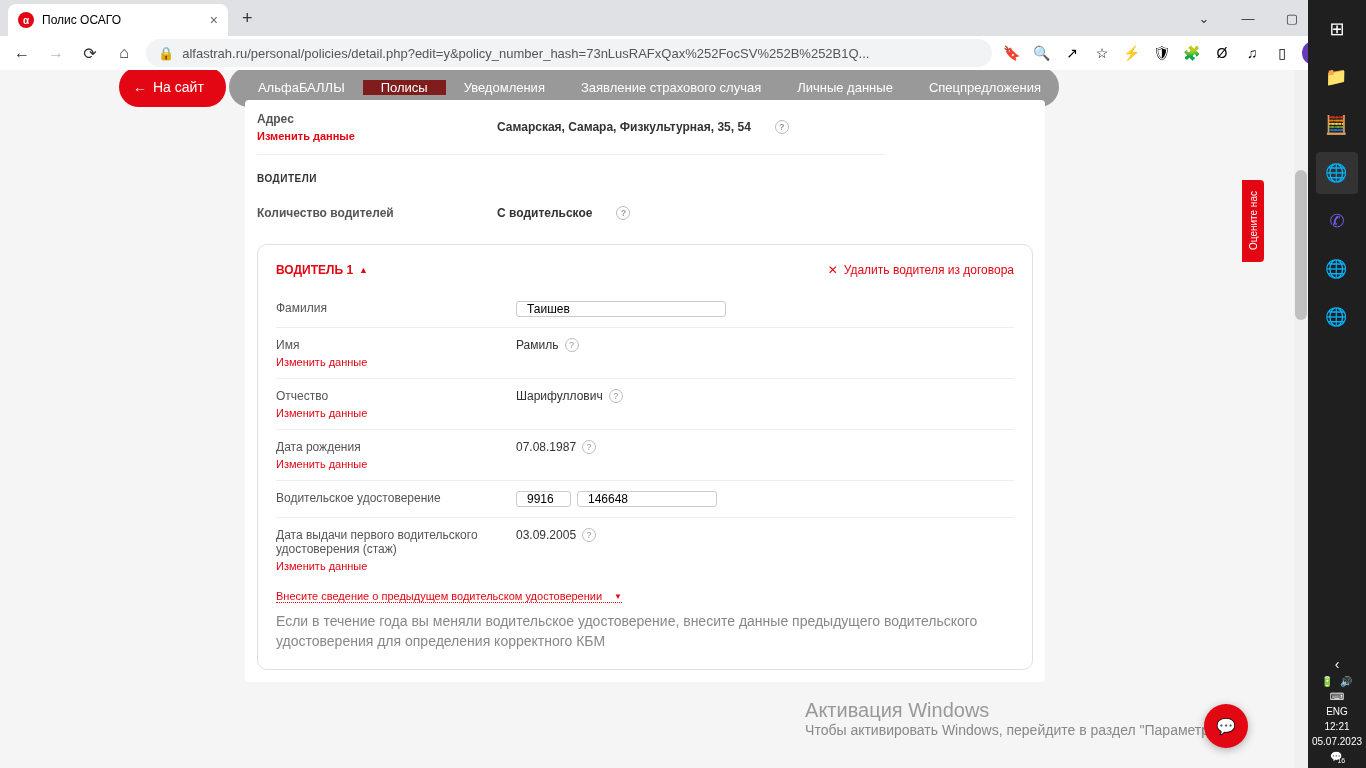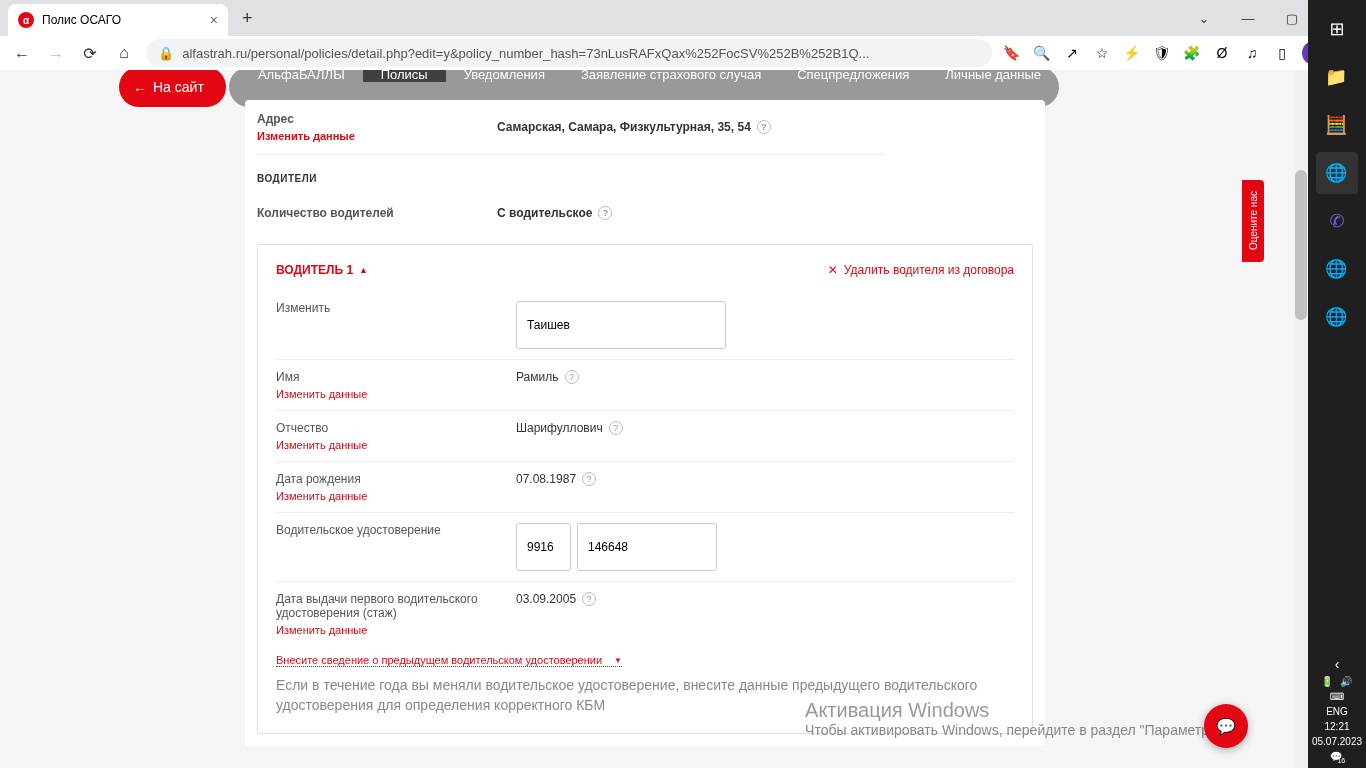--- a/index.html
+++ b/index.html
@@ -33,46 +33,46 @@
 
 
 .viewport { position: absolute; top: 70px; left: 0; width: 1308px; height: 698px; background: #f5f5f5; overflow: hidden; }
 .scrollbar-v { position: absolute; right: 0; top: 0; width: 14px; height: 100%; background: #f0f0f0; }
 .scrollbar-thumb { position: absolute; right: 1px; top: 100px; width: 12px; height: 150px; background: #c0c0c0; border-radius: 6px; }
 
 
 .header-nav { position: absolute; top: 0; left: 110px; right: 130px; height: 40px; background: #999; border-radius: 20px; display: flex; align-items: center; overflow: hidden; margin-top: 0; }
 .header-wrap { width: 1070px; margin: 0 auto; position: relative; height: 40px; top: -3px; }
 .back-site { position: absolute; left: 0; top: 0; height: 40px; background: #e30613; color: #fff; border-radius: 20px; padding: 0 22px 0 14px; display: flex; align-items: center; font-size: 14px; gap: 6px; cursor: pointer; }
-.nav-items { position: absolute; right: 0; top: 0; height: 40px; display: flex; align-items: flex-start; }
+.nav-items { position: absolute; right: 0; top: 0; height: 40px; display: flex; align-items: center; }
 .nav-item { padding: 0 18px; display: flex; align-items: center; color: #fff; font-size: 13px; cursor: pointer; }
-.nav-item.active { background: #404040; }
+.nav-item.active { background: #7f1d1d; }
 
 
 .main-card { position: absolute; left: 245px; top: 30px; width: 800px; background: #fff; border-radius: 4px; padding: 0; }
 .section { padding: 0 160px 0 12px; }
 .row-line { display: flex; padding: 12px 0; font-size: 13px; border-bottom: 1px solid #eee; font-weight: bold; }
 .row-line.no-border { border-bottom: none; }
 .label-col { width: 240px; color: #555; font-size: 12px; }
-.val-col { flex: 1; color: #333; font-size: 12px; display: flex; align-items: center; gap: 6px; }
+.val-col { flex: 1; color: #333; font-size: 12px; display: flex; align-items: center; gap: 24px; }
 .change-link { color: #e30613; font-size: 11px; cursor: pointer; margin-top: 4px; }
 .help-ico { width: 14px; height: 14px; border: 1px solid #bbb; border-radius: 50%; display: inline-flex; align-items: center; justify-content: center; font-size: 9px; color: #999; cursor: pointer; }
 
 .section-title { font-size: 10px; font-weight: bold; color: #333; letter-spacing: 0.5px; padding: 18px 0 10px 12px; }
 
 
-.driver-card { border: 1px solid #e0e0e0; border-radius: 2px; margin: 12px; padding: 18px; }
+.driver-card { border: 1px solid #e0e0e0; border-radius: 10px; margin: 12px; padding: 18px; }
 .driver-head { display: flex; justify-content: space-between; align-items: center; margin-bottom: 14px; }
 .driver-title { color: #e30613; font-size: 12px; font-weight: bold; display: flex; align-items: center; gap: 6px; cursor: pointer; }
 .remove-driver { color: #e30613; font-size: 12px; display: flex; align-items: center; gap: 6px; cursor: pointer; }
 .d-row { display: flex; padding: 10px 0; border-bottom: 1px solid #eee; align-items: flex-start; }
 .d-row.last { border-bottom: none; }
 .d-label { width: 240px; font-size: 12px; color: #555; }
 .d-val { flex: 1; font-size: 12px; color: #333; display: flex; align-items: center; gap: 6px; }
-.d-input { border: 1px solid #ccc; border-radius: 3px; padding: 16px 10px; font-size: 12px; width: 210px; }
+.d-input { border: 1px solid #ccc; border-radius: 3px; padding: 0 10px; font-size: 12px; width: 210px; }
 .d-input.small { width: 55px; }
 .d-input.med { width: 140px; }
 .prev-lic { color: #e30613; font-size: 11px; border-bottom: 1px dotted #e30613; cursor: pointer; display: inline-flex; align-items: center; gap: 12px; margin-top: 8px; }
 .hint-text { font-size: 14px; color: #888; margin-top: 8px; line-height: 1.4; }
 
 
 .feedback-tab { position: absolute; right: 44px; top: 110px; width: 22px; height: 82px; background: #e30613; color: #fff; border-radius: 4px 0 0 4px; writing-mode: vertical-rl; text-align: center; font-size: 10px; display: flex; align-items: center; justify-content: center; cursor: pointer; transform: rotate(180deg); padding: 6px 0; }
 
 
 .chat-bubble { position: absolute; right: 60px; bottom: 20px; width: 44px; height: 44px; background: #e30613; border-radius: 50%; display: flex; align-items: center; justify-content: center; color: #fff; cursor: pointer; box-shadow: 0 2px 8px rgba(0,0,0,0.3); }
@@ -129,22 +129,22 @@
 <div class="viewport">
 
   <div class="header-wrap">
     <div class="header-nav">
       <div style="width:90px"></div>
       <div class="nav-items" id="nav-items">
           <div class="nav-item">АльфаБАЛЛЫ</div>
           <div class="nav-item active">Полисы</div>
           <div class="nav-item">Уведомления</div>
           <div class="nav-item">Заявление страхового случая</div>
+          <div class="nav-item">Личные данные</div>
           <div class="nav-item">Спецпредложения</div>
-          <div class="nav-item">Личные данные</div>
         </div>
     </div>
     <div class="back-site">
       <span>←</span>
       <span>На сайт</span>
     </div>
   </div>
 
   <div class="main-card">
     <div class="section">
@@ -177,21 +177,21 @@
           <span>ВОДИТЕЛЬ 1</span>
           <span style="font-size:9px">▲</span>
         </div>
         <div class="remove-driver">
           <span>✕</span>
           <span>Удалить водителя из договора</span>
         </div>
       </div>
 
       <div class="d-row">
-        <div class="d-label">Изменить</div>
+        <div class="d-label">Фамилия</div>
         <div class="d-val">
           <input class="d-input" value="Таишев" style="">
         </div>
       </div>
 
       <div class="d-row">
         <div class="d-label">
           <div>Имя</div>
           <div class="change-link">Изменить данные</div>
         </div>

